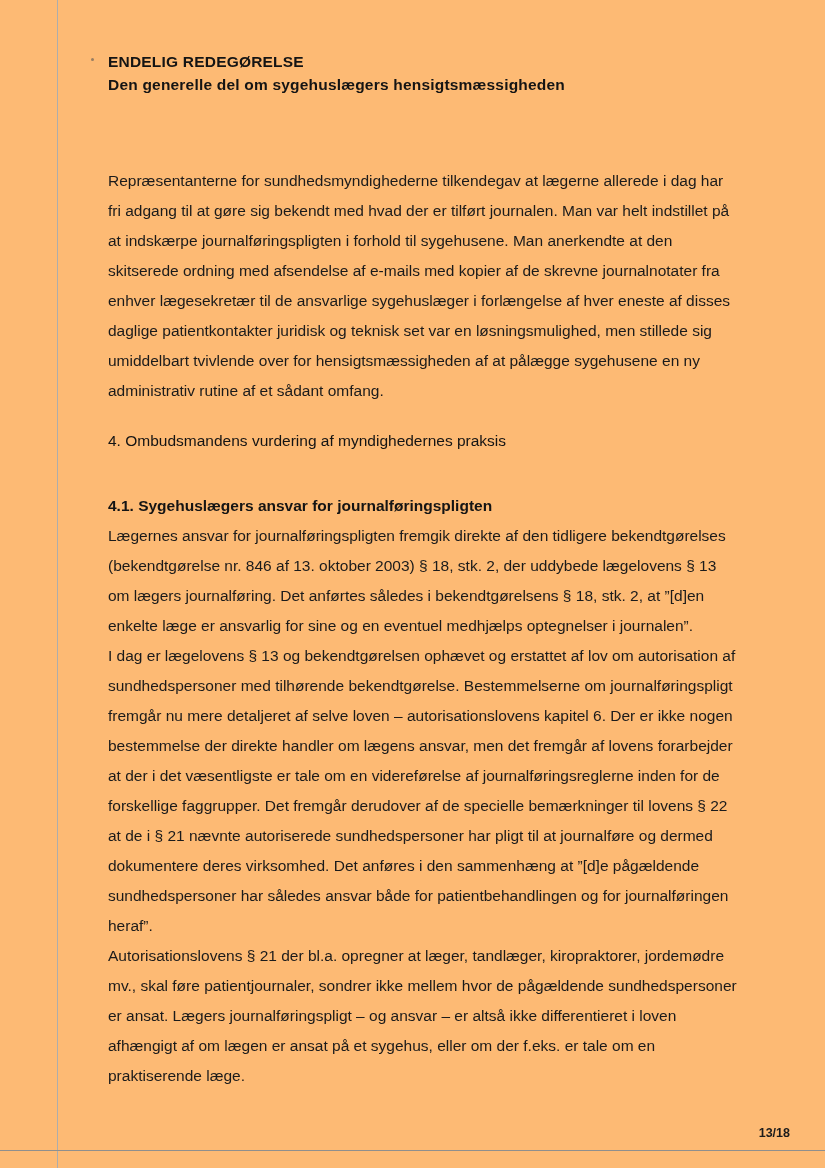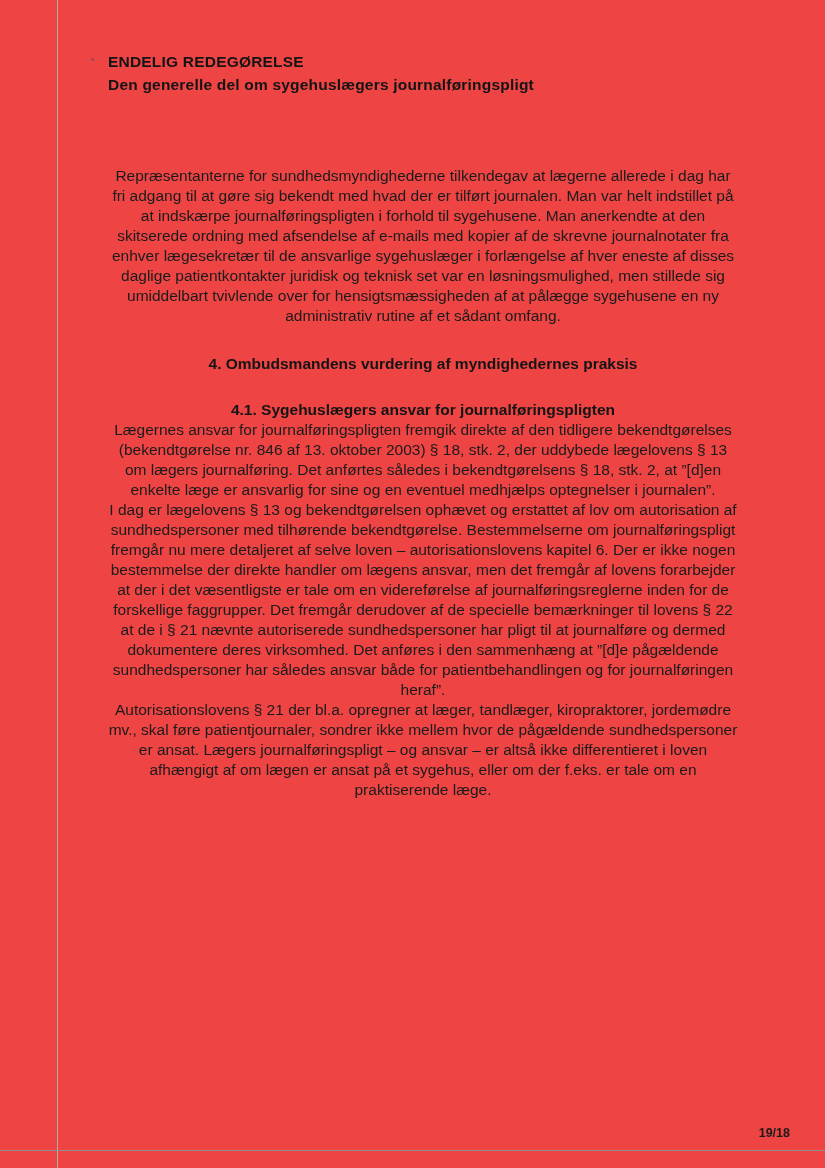--- a/index.html
+++ b/index.html
@@ -13,21 +13,21 @@
   body {
     background: #f4f4f2;
     font-family: "Liberation Sans", "DejaVu Sans", sans-serif;
     color: #1b1b1b;
   }
 
   .page {
     position: relative;
     width: 825px;
     height: 1168px;
-    background: #ef4444;
+    background: #fdba74;
   }
 
   
   .scan-line-left {
     position: absolute;
     left: 57px;
     top: 0;
     width: 1px;
     height: 100%;
     background: #adadab;
@@ -64,37 +64,37 @@
     letter-spacing: 0.2px;
     color: #141414;
   }
 
   .content {
     position: absolute;
     left: 108px;
     top: 166px;
     width: 630px;
     font-size: 15.5px;
-    line-height: 20px;
+    line-height: 30px;
     color: #1b1b1b;
-    text-align: center;
+    text-align: left;
   }
 
   .content p { margin: 0; }
 
   .section-heading {
     font-size: 15.5px;
-    font-weight: bold;
-    margin-top: 28px;
+    font-weight: normal;
+    margin-top: 20px;
     color: #141414;
   }
   .subsection-heading {
     font-size: 15.5px;
     font-weight: bold;
-    margin-top: 26px;
+    margin-top: 35px;
     color: #141414;
   }
   .para-gap { margin-top: 22px; }
 
   .page-number {
     position: absolute;
     right: 35px;
     bottom: 28px;
     font-size: 12.5px;
     font-weight: bold;
@@ -105,36 +105,36 @@
 <body>
 
 <div class="page">
 
   <div class="scan-line-left"></div>
   <div class="scan-line-bottom"></div>
   <div class="scan-dot"></div>
 
   <header class="doc-header">
     <div class="title-line">ENDELIG REDEGØRELSE</div>
-    <div class="title-line">Den generelle del om sygehuslægers journalføringspligt</div>
+    <div class="title-line">Den generelle del om sygehuslægers hensigtsmæssigheden</div>
   </header>
 
   <main class="content">
 
     <p>Repræsentanterne for sundhedsmyndighederne tilkendegav at lægerne allerede i dag har fri adgang til at gøre sig bekendt med hvad der er tilført journalen. Man var helt indstillet på at indskærpe journalføringspligten i forhold til sygehusene. Man anerkendte at den skitserede ordning med afsendelse af e-mails med kopier af de skrevne journalnotater fra enhver lægesekretær til de ansvarlige sygehuslæger i forlængelse af hver eneste af disses daglige patientkontakter juridisk og teknisk set var en løsningsmulighed, men stillede sig umiddelbart tvivlende over for hensigtsmæssigheden af at pålægge sygehusene en ny administrativ rutine af et sådant omfang.</p>
 
     <h2 class="section-heading">4. Ombudsmandens vurdering af myndighedernes praksis</h2>
 
     <h3 class="subsection-heading">4.1. Sygehuslægers ansvar for journalføringspligten</h3>
 
     <p>Lægernes ansvar for journalføringspligten fremgik direkte af den tidligere bekendtgørelses (bekendtgørelse nr. 846 af 13. oktober 2003) § 18, stk. 2, der uddybede lægelovens § 13 om lægers journalføring. Det anførtes således i bekendtgørelsens § 18, stk. 2, at ”[d]en enkelte læge er ansvarlig for sine og en eventuel medhjælps optegnelser i journalen”.</p>
 
     <p class="para-gap">I dag er lægelovens § 13 og bekendtgørelsen ophævet og erstattet af lov om autorisation af sundhedspersoner med tilhørende bekendtgørelse. Bestemmelserne om journalføringspligt fremgår nu mere detaljeret af selve loven – autorisationslovens kapitel 6. Der er ikke nogen bestemmelse der direkte handler om lægens ansvar, men det fremgår af lovens forarbejder at der i det væsentligste er tale om en videreførelse af journalføringsreglerne inden for de forskellige faggrupper. Det fremgår derudover af de specielle bemærkninger til lovens § 22 at de i § 21 nævnte autoriserede sundhedspersoner har pligt til at journalføre og dermed dokumentere deres virksomhed. Det anføres i den sammenhæng at ”[d]e pågældende sundhedspersoner har således ansvar både for patientbehandlingen og for journalføringen heraf”.</p>
 
     <p class="para-gap">Autorisationslovens § 21 der bl.a. opregner at læger, tandlæger, kiropraktorer, jordemødre mv., skal føre patientjournaler, sondrer ikke mellem hvor de pågældende sundhedspersoner er ansat. Lægers journalføringspligt – og ansvar – er altså ikke differentieret i loven afhængigt af om lægen er ansat på et sygehus, eller om der f.eks. er tale om en praktiserende læge.</p>
 
 
 
   </main>
 
-  <div class="page-number">19/18</div>
+  <div class="page-number">13/18</div>
 
 </div>
 
 </body></html>

